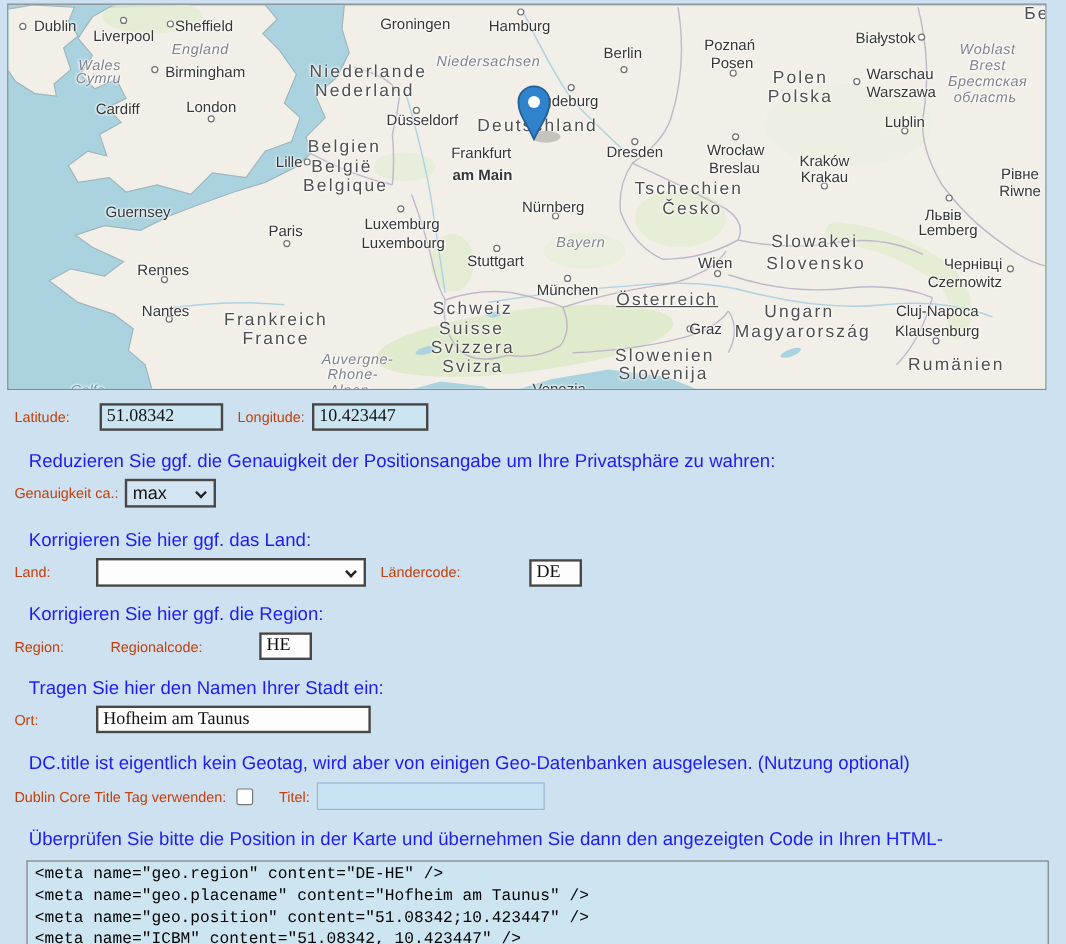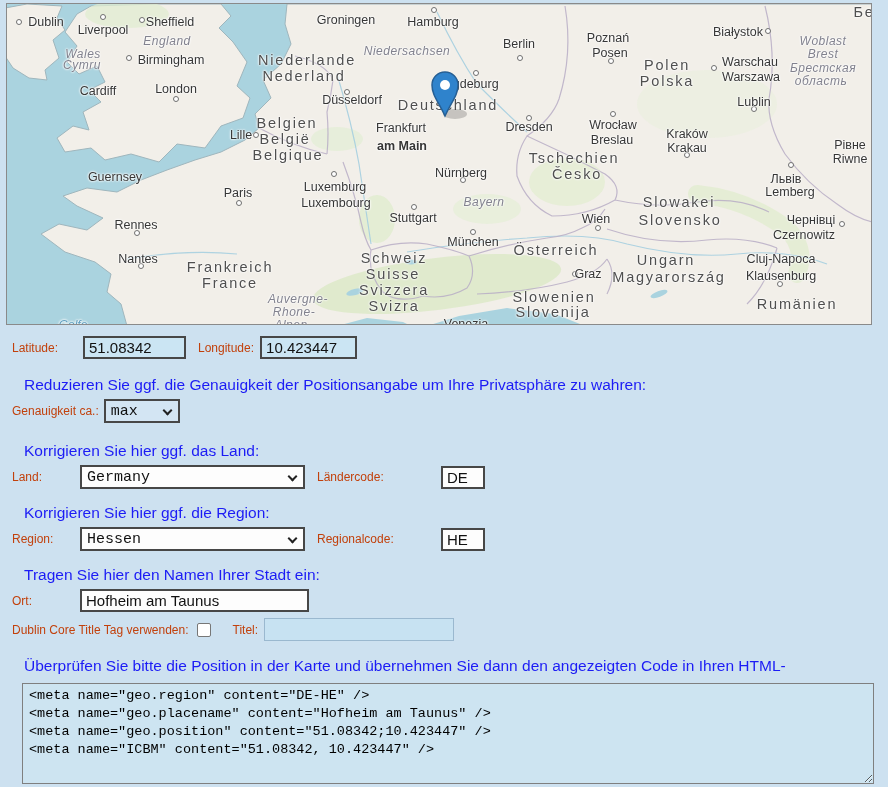--- a/index.html
+++ b/index.html
@@ -35,32 +35,32 @@
   .attribution a { color:#0078a8; text-decoration:none; }
 
   
   .frm { margin-left:12px; }
   .row { display:flex; align-items:center; }
   .lbl { font-size:12px; color:#c2410c; }
   .note { font-size:15.5px; color:#1c1cf5; margin-left:12px; }
 
   input[type=text] {
     height:23px; border:2px solid #474747; font-size:15px;
-    padding:0 4px; font-family:Liberation Sans, sans-serif; color:#111;
+    padding:0 4px; font-family:Liberation Serif, serif; color:#111;
     background:#fdfdfd; border-radius:0; outline:none;
   }
   input.bluefill { background:#cbe5f3; }
   .sel {
     position:relative; display:inline-block; height:24px;
     border:2px solid #474747; background:#fdfdfd;
   }
   .sel select {
     appearance:none; -webkit-appearance:none; width:100%; height:100%;
     border:none; background:transparent; font-size:15px; padding:0 22px 0 5px;
-    font-family:Liberation Mono, monospace; color:#111; outline:none;
+    font-family:Liberation Sans, sans-serif; color:#111; outline:none;
   }
   .sel .chev {
     position:absolute; right:7px; top:6px; width:7px; height:7px;
     border-right:2px solid #222; border-bottom:2px solid #222;
     transform:rotate(45deg); pointer-events:none;
   }
   .sel.pagefill { background:#d3e5f3; }
 
   input[type=checkbox] {
     appearance:none; -webkit-appearance:none; width:14px; height:14px;
@@ -216,21 +216,21 @@
       <span class="ml country" style="left: 223px; top: 263px;">Frankreich</span>
       <span class="ml country" style="left: 223px; top: 279px;">France</span>
       <span class="ml region" style="left: 291px; top: 295px;">Auvergne-</span>
       <span class="ml region" style="left: 287px; top: 308px;">Rhone-</span>
       <span class="ml region" style="left: 284px; top: 321px;">Alpen</span>
       <span class="ml water" style="left: 66px; top: 321px;">Golfe</span>
       <span class="ml country" style="left: 387px; top: 254px;">Schweiz</span>
       <span class="ml country" style="left: 386px; top: 270px;">Suisse</span>
       <span class="ml country" style="left: 387px; top: 286px;">Svizzera</span>
       <span class="ml country" style="left: 387px; top: 302px;">Svizra</span>
-      <span class="ml country" style="left: 549px; top: 246px;">Österreich</span>
+      <span class="ml country" style="left: 549px; top: 246px; text-decoration: underline;">Österreich</span>
       <span class="ml city" style="left: 589px; top: 215px;">Wien</span>
       <span class="ml city" style="left: 581px; top: 270px;">Graz</span>
       <span class="ml country" style="left: 547px; top: 293px;">Slowenien</span>
       <span class="ml country" style="left: 546px; top: 308px;">Slovenija</span>
       <span class="ml city" style="left: 459px; top: 320px;">Venezia</span>
       <span class="ml city" style="left: 601px; top: 34px;">Poznań</span>
       <span class="ml city" style="left: 603px; top: 49px;">Posen</span>
       <span class="ml country" style="left: 660px; top: 61px; text-align: center;">Polen</span>
       <span class="ml country" style="left: 660px; top: 77px;">Polska</span>
       <span class="ml city" style="left: 731px; top: 28px;">Białystok</span>
@@ -284,44 +284,40 @@
     <span class="sel pagefill" style="width:76px;margin-left:5px">
       <select><option>max</option></select>
       <span class="chev"></span>
     </span>
   </div>
 
   <div class="note" id="note-land">Korrigieren Sie hier ggf. das Land:</div>
   <div class="row" id="row-land">
     <span class="lbl" style="width:68px">Land:</span>
     <span class="sel" style="width:225px">
-      <select><option>Germany</option></select>
       <span class="chev"></span>
     </span>
     <span class="lbl" style="margin-left:12px;width:116px">Ländercode:</span>
     <input type="text" style="width: 44px; margin-left: 8px;" value="DE">
   </div>
 
   <div class="note" id="note-region">Korrigieren Sie hier ggf. die Region:</div>
   <div class="row" id="row-region">
     <span class="lbl" style="width:68px">Region:</span>
-    <span class="sel" style="width:225px">
-      <select><option>Hessen</option></select>
-      <span class="chev"></span>
-    </span>
     <span class="lbl" style="margin-left:12px;width:116px">Regionalcode:</span>
     <input type="text" style="width: 44px; margin-left: 8px;" value="HE">
   </div>
 
   <div class="note" id="note-city">Tragen Sie hier den Namen Ihrer Stadt ein:</div>
   <div class="row" id="row-city">
     <span class="lbl" style="width:68px">Ort:</span>
     <input type="text" style="width: 229px;" value="Hofheim am Taunus">
   </div>
 
+  <div class="note" id="note-dc">DC.title ist eigentlich kein Geotag, wird aber von einigen Geo-Datenbanken ausgelesen. (Nutzung optional)</div>
   <div class="row" id="row-dc">
     <span class="lbl">Dublin Core Title Tag verwenden:</span>
     <input type="checkbox" style="margin-left: 8px;">
     <span class="lbl" style="margin-left:22px">Titel:</span>
     <input type="text" id="titel-input" style="margin-left: 6px;">
   </div>
 
   <div class="note" id="note-code">Überprüfen Sie bitte die Position in der Karte und übernehmen Sie dann den angezeigten Code in Ihren HTML-</div>
   <textarea class="code" spellcheck="false" style="">&lt;meta name="geo.region" content="DE-HE" /&gt;
 &lt;meta name="geo.placename" content="Hofheim am Taunus" /&gt;

